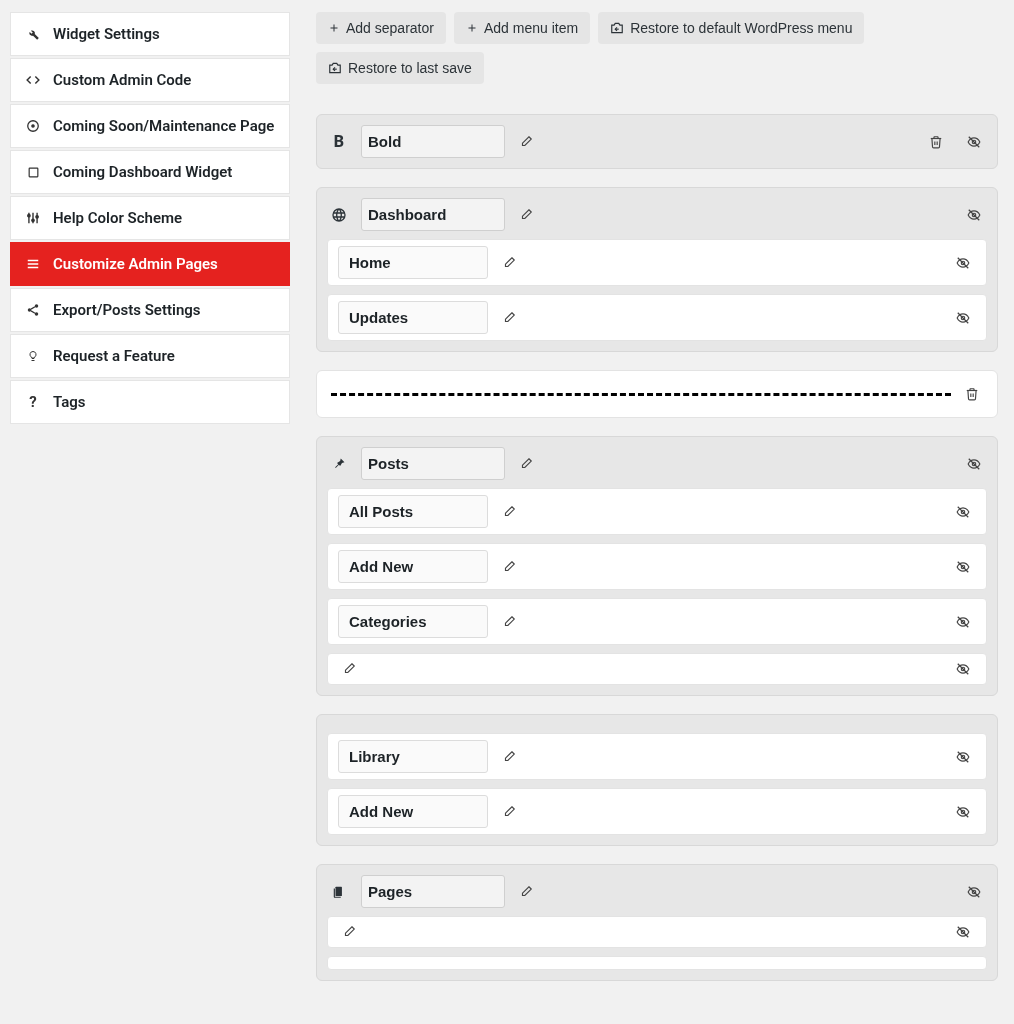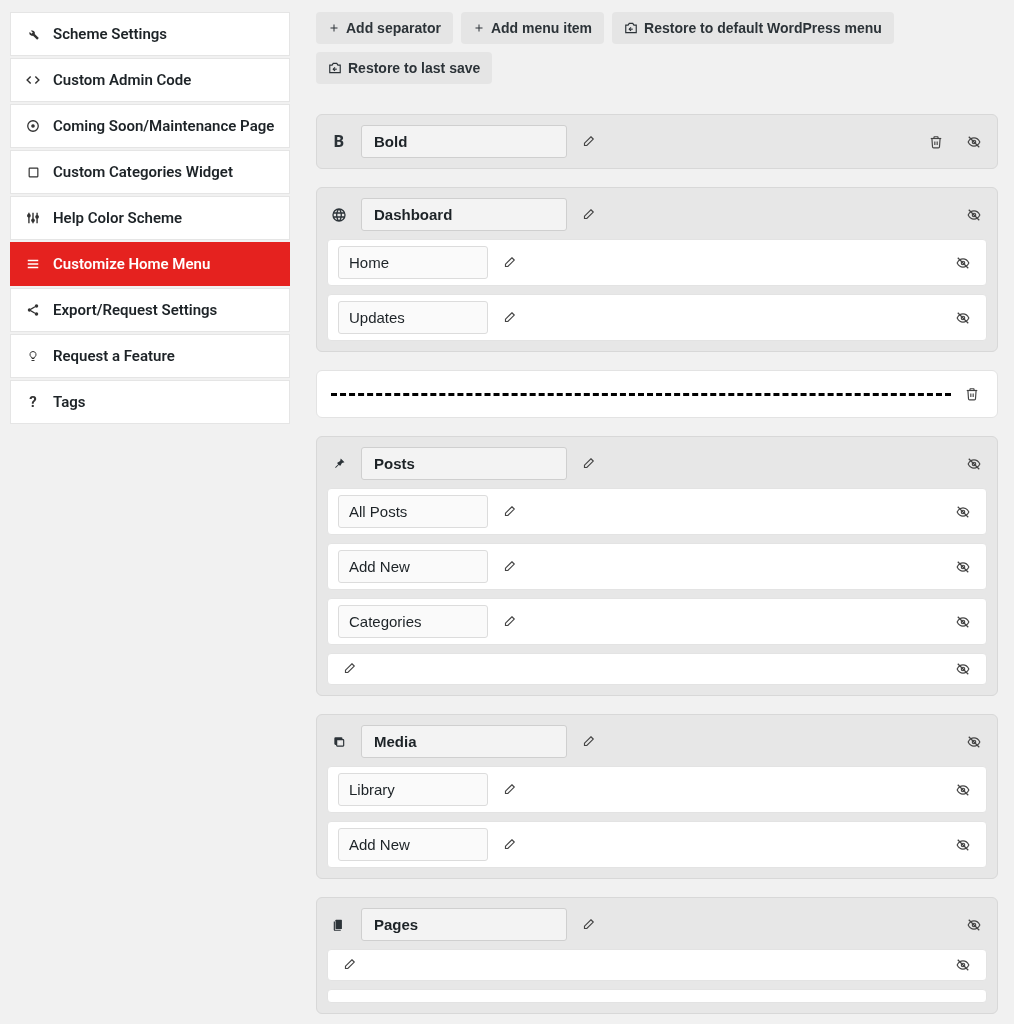--- a/index.html
+++ b/index.html
@@ -57,21 +57,21 @@
   }
   .tbtn {
     display: inline-flex;
     align-items: center;
     gap: 6px;
     background: #e5e5e5;
     border: none;
     border-radius: 4px;
     padding: 8px 12px;
     font-size: 14px;
-    font-weight: 700;
+    font-weight: 400;
     color: #2c3338;
     cursor: pointer;
   }
   .block {
     background: #e7e7e7;
     border: 1px solid #d8d8d8;
     border-radius: 6px;
     padding: 10px;
     margin-bottom: 18px;
   }
@@ -81,37 +81,37 @@
     gap: 10px;
   }
   .head-icon {
     width: 24px;
     display: flex;
     justify-content: center;
     font-size: 15px;
     color: #2c3338;
   }
   .name-input {
-    width: 206px;
+    width: 144px;
     background: #f3f3f3;
     border: 1px solid #cfcfcf;
     border-radius: 3px;
-    padding: 7px 12px;
+    padding: 7px 6px;
     font-size: 15px;
     font-weight: 600;
     color: #1d2327;
   }
   .sub-input {
     width: 150px;
     background: #fafafa;
     border: 1px solid #dcdcdc;
     border-radius: 3px;
     padding: 7px 10px;
     font-size: 15px;
-    font-weight: 400;
+    font-weight: 700;
     color: #1d2327;
   }
   .icon-btn {
     background: none;
     border: none;
     cursor: pointer;
     color: #444;
     padding: 2px 4px;
     display: inline-flex;
   }
@@ -151,21 +151,21 @@
 
 <div class="wrap">
 
   <nav class="sidebar">
     <div class="sidebar-item">
       <span class="icon-slot">
         <svg width="14" height="14" viewBox="0 0 24 24" fill="currentColor">
             <path d="M22 19l-7-7c.6-1.6.2-3.5-1.1-4.8-1.5-1.5-3.7-1.8-5.5-.9l3.2 3.2-2.1 2.1L6.3 8.4c-.9 1.8-.6 4 1 5.5 1.3 1.3 3.2 1.7 4.8 1.1l7 7 2.9-3z"></path>
           </svg>
       </span>
-      <span>Scheme Settings</span>
+      <span>Widget Settings</span>
     </div>
     <div class="sidebar-item">
       <span class="icon-slot">
         <svg width="14" height="14" viewBox="0 0 24 24" fill="none" stroke="currentColor" stroke-width="2.5">
             <polyline points="16 18 22 12 16 6"></polyline>
             <polyline points="8 6 2 12 8 18"></polyline>
           </svg>
       </span>
       <span>Custom Admin Code</span>
     </div>
@@ -177,21 +177,21 @@
           </svg>
       </span>
       <span>Coming Soon/Maintenance Page</span>
     </div>
     <div class="sidebar-item">
       <span class="icon-slot">
         <svg width="13" height="13" viewBox="0 0 24 24" fill="none" stroke="currentColor" stroke-width="2.2">
             <rect x="4" y="4" width="16" height="16" rx="1"></rect>
           </svg>
       </span>
-      <span>Custom Categories Widget</span>
+      <span>Coming Dashboard Widget</span>
     </div>
     <div class="sidebar-item">
       <span class="icon-slot">
         <svg width="14" height="14" viewBox="0 0 24 24" fill="none" stroke="currentColor" stroke-width="2.4">
             <line x1="5" y1="3" x2="5" y2="21"></line>
             <line x1="12" y1="3" x2="12" y2="21"></line>
             <line x1="19" y1="3" x2="19" y2="21"></line>
             <circle cx="5" cy="8" r="2" fill="currentColor"></circle>
             <circle cx="12" cy="16" r="2" fill="currentColor"></circle>
             <circle cx="19" cy="10" r="2" fill="currentColor"></circle>
@@ -200,32 +200,32 @@
       <span>Help Color Scheme</span>
     </div>
     <div class="sidebar-item active">
       <span class="icon-slot">
         <svg width="14" height="14" viewBox="0 0 24 24" fill="none" stroke="currentColor" stroke-width="2.6">
             <line x1="3" y1="6" x2="21" y2="6"></line>
             <line x1="3" y1="12" x2="21" y2="12"></line>
             <line x1="3" y1="18" x2="21" y2="18"></line>
           </svg>
       </span>
-      <span>Customize Home Menu</span>
+      <span>Customize Admin Pages</span>
     </div>
     <div class="sidebar-item">
       <span class="icon-slot">
         <svg width="14" height="14" viewBox="0 0 24 24" fill="currentColor">
             <circle cx="18" cy="5" r="3"></circle>
             <circle cx="6" cy="12" r="3"></circle>
             <circle cx="18" cy="19" r="3"></circle>
             <path d="M8.6 10.5l6.8-4M8.6 13.5l6.8 4" stroke="currentColor" stroke-width="2" fill="none"></path>
           </svg>
       </span>
-      <span>Export/Request Settings</span>
+      <span>Export/Posts Settings</span>
     </div>
     <div class="sidebar-item">
       <span class="icon-slot">
         <svg width="12" height="14" viewBox="0 0 24 24" fill="none" stroke="currentColor" stroke-width="2">
             <path d="M9 21h6M10 17h4M12 3a6 6 0 0 0-4 10.5c.8.8 1 1.5 1 2.5h6c0-1 .2-1.7 1-2.5A6 6 0 0 0 12 3z"></path>
           </svg>
       </span>
       <span>Request a Feature</span>
     </div>
     <div class="sidebar-item">
@@ -462,45 +462,20 @@
                 <svg width="18" height="14" viewBox="0 0 24 24" fill="none" stroke="currentColor" stroke-width="2">
                   <path d="M2 12s3.5-7 10-7 10 7 10 7-3.5 7-10 7S2 12 2 12z"></path>
                   <circle cx="12" cy="12" r="3"></circle>
                   <line x1="3" y1="3" x2="21" y2="21"></line>
                 </svg>
               </button>
             </div>
           </div>
         </div>
         <div class="block">
-          <div class="block-header">
-            <span class="head-icon">
-              <svg width="16" height="14" viewBox="0 0 24 24" fill="currentColor">
-                <path d="M6 4h10a2 2 0 0 1 2 2v1h1a2 2 0 0 1 2 2v9a2 2 0 0 1-2 2H9a2 2 0 0 1-2-2v-1H6a2 2 0 0 1-2-2V6a2 2 0 0 1 2-2zm3 5v9h10V9H9z"></path>
-                <path d="M14 11l-3 2 3 2z" fill="#fff"></path>
-              </svg>
-            </span>
-            <input class="name-input" value="Media" style="">
-            <button class="icon-btn" title="edit">
-              <svg width="14" height="14" viewBox="0 0 24 24" fill="none" stroke="currentColor" stroke-width="2">
-                <path d="M17 3l4 4-11 11H6v-4z"></path>
-                <path d="M3 21h18" stroke-width="0"></path>
-              </svg>
-            </button>
-            <span class="spacer"></span>
-            <span class="right-icons">
-              <button class="icon-btn">
-                <svg width="18" height="14" viewBox="0 0 24 24" fill="none" stroke="currentColor" stroke-width="2">
-                  <path d="M2 12s3.5-7 10-7 10 7 10 7-3.5 7-10 7S2 12 2 12z"></path>
-                  <circle cx="12" cy="12" r="3"></circle>
-                  <line x1="3" y1="3" x2="21" y2="21"></line>
-                </svg>
-              </button>
-            </span>
-          </div>
           <div class="subitems">
             <div class="subitem">
               <input class="sub-input" value="Library" style="">
               <button class="icon-btn">
                 <svg width="14" height="14" viewBox="0 0 24 24" fill="none" stroke="currentColor" stroke-width="2">
                   <path d="M17 3l4 4-11 11H6v-4z"></path>
                   <path d="M3 21h18" stroke-width="0"></path>
                 </svg>
               </button>
               <span class="spacer"></span>

